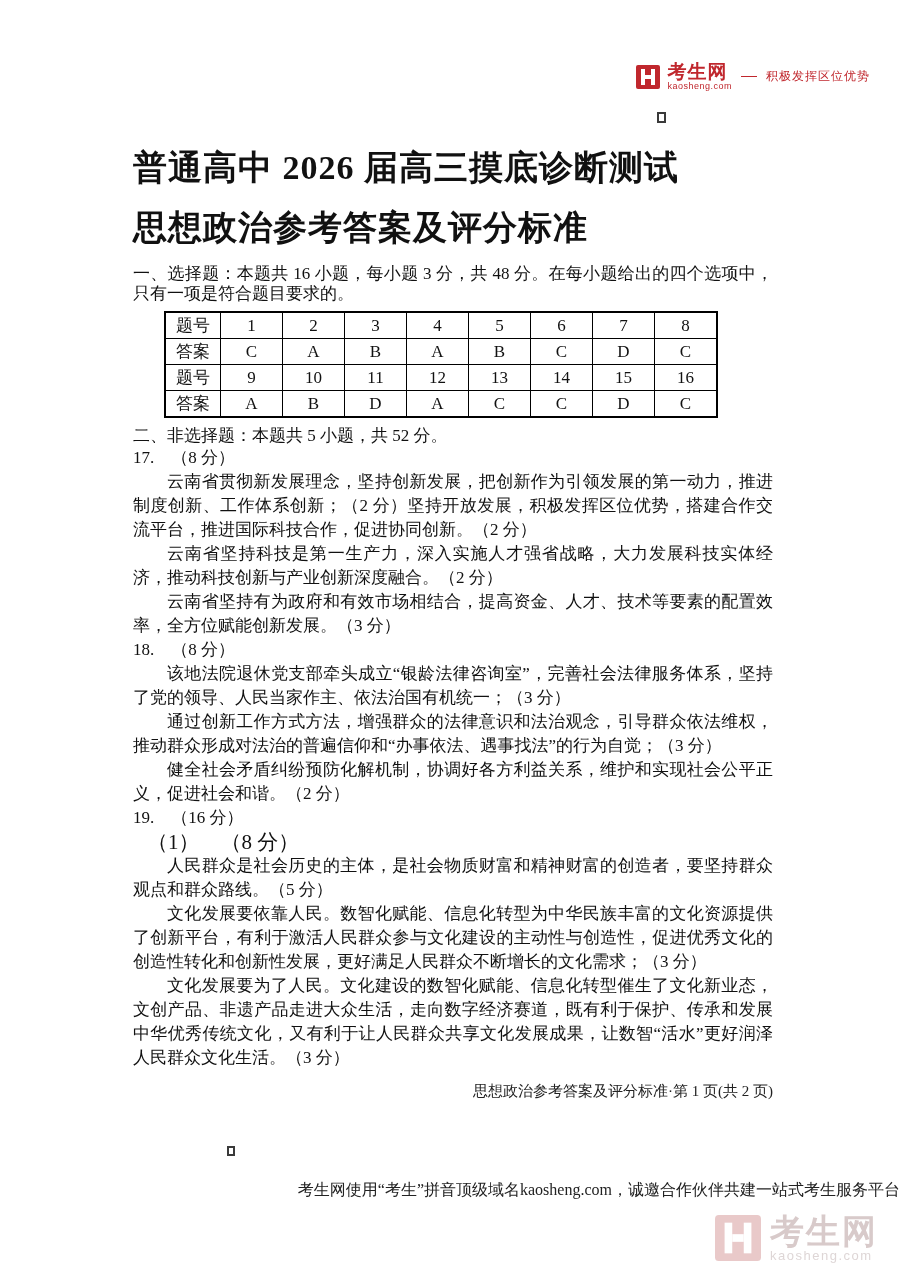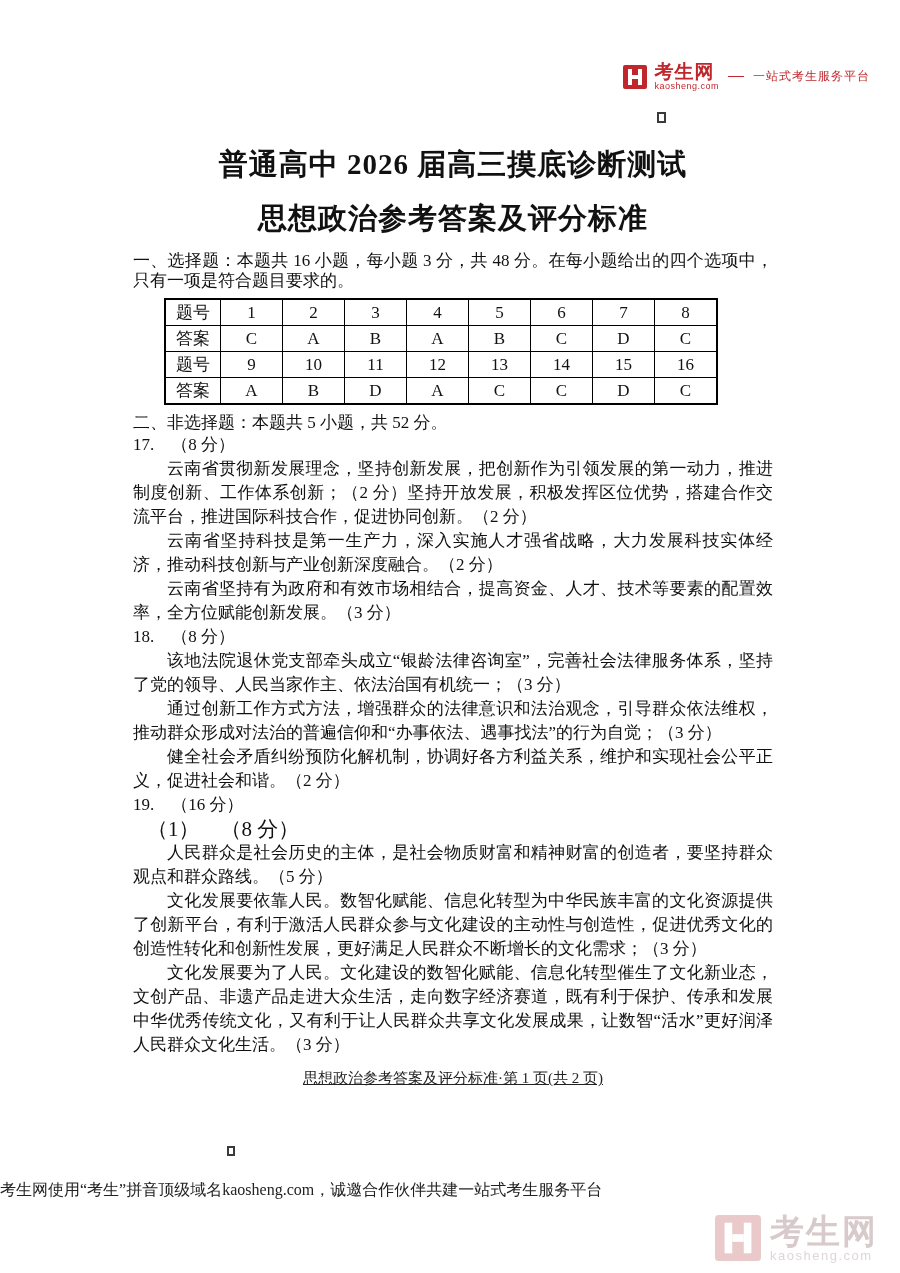--- a/index.html
+++ b/index.html
@@ -37,22 +37,22 @@
 
   
   .content {
     position: absolute;
     left: 133px;
     top: 146px;
     width: 640px;
   }
   .title {
     margin: 0 0 16px 0;
-    text-align: center;
-    font-size: 29px;
+    text-align: left;
+    font-size: 34px;
     font-weight: 700;
     letter-spacing: 1px;
     line-height: 1.3;
   }
   .title.sub { margin-bottom: 14px; }
 
   .heading {
     margin: 0;
     font-size: 17px;
     line-height: 20px;
@@ -82,34 +82,33 @@
   .para {
     margin: 0;
     font-size: 17px;
     line-height: 24px;
     text-indent: 2em;
     text-align: justify;
   }
 
   .page-footer {
     margin: 12px 0 0 0;
-    text-align: center;
+    text-align: right;
     font-size: 15px;
     color: #222;
-    text-decoration: underline;
   }
 
   
   .bottom-note {
     position: absolute;
     left: 0;
     top: 1180px;
     width: 100%;
     margin: 0;
-    text-align: left;
+    text-align: right;
     font-size: 16px;
     color: #222;
   }
 
   
   .watermark {
     position: absolute;
     right: 22px;
     bottom: 10px;
     display: flex;
@@ -134,21 +133,21 @@
         <rect x="5" y="4" width="4" height="16" fill="#ffffff"></rect>
         <rect x="15" y="4" width="4" height="16" fill="#ffffff"></rect>
         <rect x="9" y="10" width="6" height="4" fill="#ffffff"></rect>
       </svg>
     </span>
     <span class="brand-texts">
       <span class="brand-name">考生网</span>
       <span class="brand-domain">kaosheng.com</span>
     </span>
     <span class="brand-divider"></span>
-    <span class="brand-tagline">一站式考生服务平台</span>
+    <span class="brand-tagline">积极发挥区位优势</span>
   </div>
 
   <div class="reg-mark reg-mark-top"></div>
   <div class="reg-mark reg-mark-bottom"></div>
 
   <div class="content">
 
     <h1 class="title">普通高中 2026 届高三摸底诊断测试</h1>
     <h1 class="title sub">思想政治参考答案及评分标准</h1>
 

